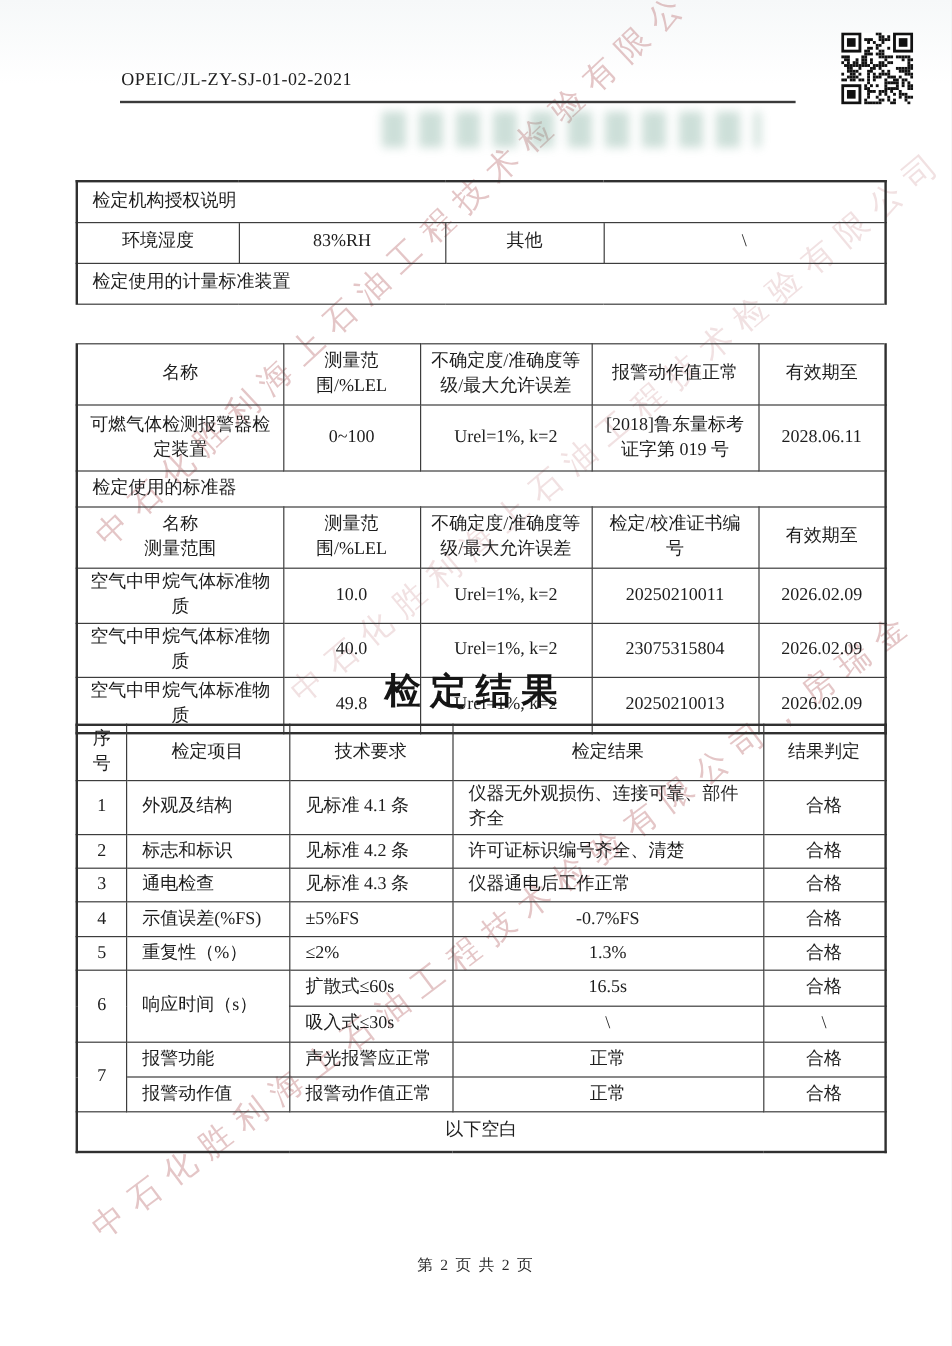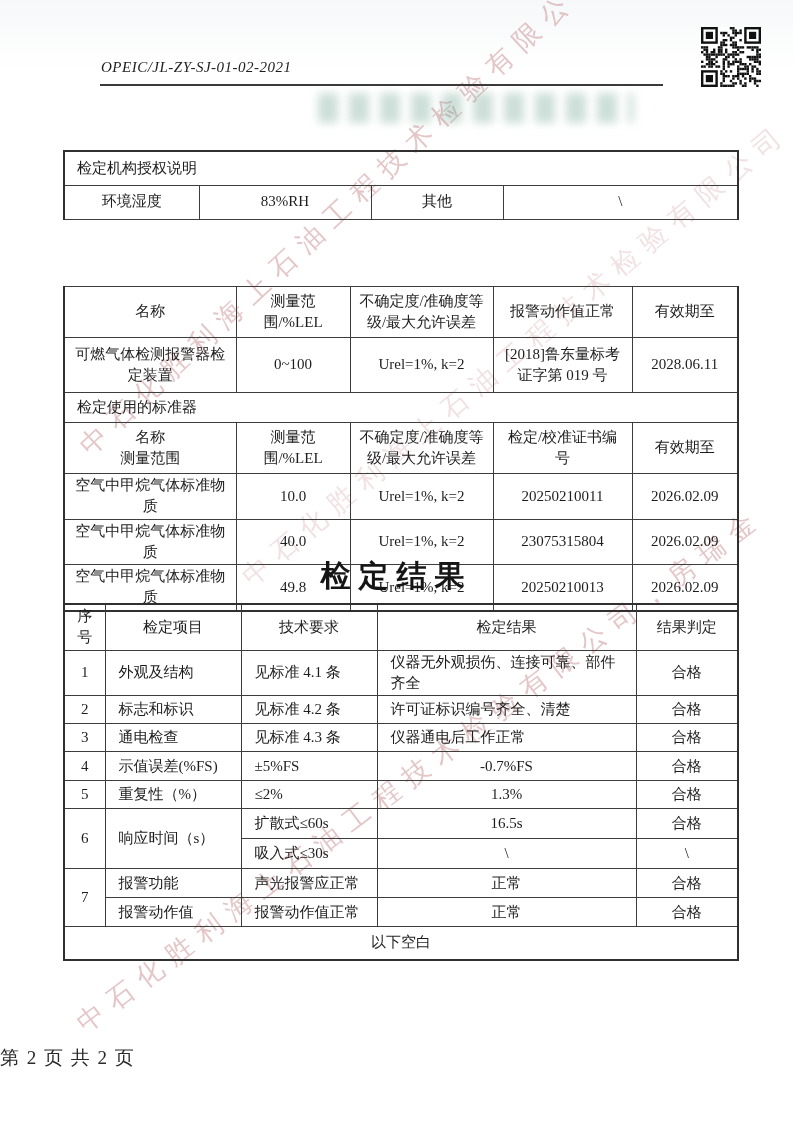--- a/index.html
+++ b/index.html
@@ -14,38 +14,38 @@
   
   .wm{position:absolute;white-space:nowrap;font-size:27px;letter-spacing:10px;
       color:rgba(184,104,108,.38);transform-origin:0 50%;pointer-events:none;}
   .wm-a{left:84px;top:432px;transform:rotate(-43deg);}
   .wm-b{left:80px;top:1008px;transform:rotate(-37deg);}
   .wm-c{left:246px;top:562px;transform:rotate(-40deg);color:rgba(184,104,108,.20);}
   
   .ghost{position:absolute;left:318px;top:93px;width:316px;height:30px;
          background:repeating-linear-gradient(90deg,rgba(116,166,148,.65) 0 20px,rgba(116,166,148,0) 20px 31px);
          filter:blur(4px);opacity:.55;border-radius:3px;}
-  .doc-code{position:absolute;left:101px;top:59px;font-size:15px;letter-spacing:.5px;font-style:italic;}
+  .doc-code{position:absolute;left:101px;top:59px;font-size:15px;letter-spacing:.5px;}
   .header-rule{position:absolute;left:100px;top:84px;width:563px;height:2px;background:#3a3a3a;}
   .qr{position:absolute;left:701px;top:27px;width:60px;height:60px;}
   .cert-line{position:absolute;left:112px;top:112px;font-size:17.5px;letter-spacing:.5px;}
   table{border-collapse:collapse;table-layout:fixed;position:absolute;left:63px;width:674px;}
   td{border:1px solid #3d3d3d;font-size:15px;padding:1px 8px;text-align:center;
      vertical-align:middle;line-height:1.42;overflow:hidden;}
   .t1a{top:150px;border:2px solid #303030;border-bottom:none;}
   .t1b{top:286px;border:2px solid #303030;border-top:1px solid #3d3d3d;}
   .t2 {top:603px;border:2px solid #303030;}
   td.sec{text-align:left;padding-left:12px;}
   td.left{text-align:left;padding-left:13px;}
   .two-line span{display:block;}
   .results-title{position:absolute;left:0;right:0;top:556px;text-align:center;
      font-family:"Liberation Sans","DejaVu Sans",sans-serif;font-weight:bold;
      font-size:30px;letter-spacing:8px;color:#151515;}
-  .footer{position:absolute;left:0;right:0;top:1045px;
-     font-size:19px;letter-spacing:1.5px;color:#2a2a2a;}
+  .footer{position:absolute;left:0;right:0;top:1045px;text-align:center;
+     font-size:13px;letter-spacing:1.5px;color:#2a2a2a;}
 </style>
 </head>
 <body>
 
 <div class="page">
 
   <div class="wm wm-a">中石化胜利海上石油工程技术检验有限公司，房瑞金</div>
   <div class="wm wm-b">中石化胜利海上石油工程技术检验有限公司，房瑞金</div>
   <div class="wm wm-c">中石化胜利海上石油工程技术检验有限公司，房瑞金</div>
   <div class="ghost"></div>
@@ -285,20 +285,23 @@
     <tbody>
         <tr style="height:34px">
           <td colspan="4" class="sec">检定机构授权说明</td>
         </tr>
     <tr style="height:34px">
       <td>环境湿度</td>
       <td>83%RH</td>
       <td>其他</td>
       <td>\</td>
     </tr>
+    <tr style="height:34px">
+          <td colspan="4" class="sec">检定使用的计量标准装置</td>
+        </tr>
   </tbody>
     </table>
 
   <table class="t1b">
     <colgroup>
         <col style="width:172px">
         <col style="width:114px">
         <col style="width:143px">
         <col style="width:139px">
         <col style="width:106px">

